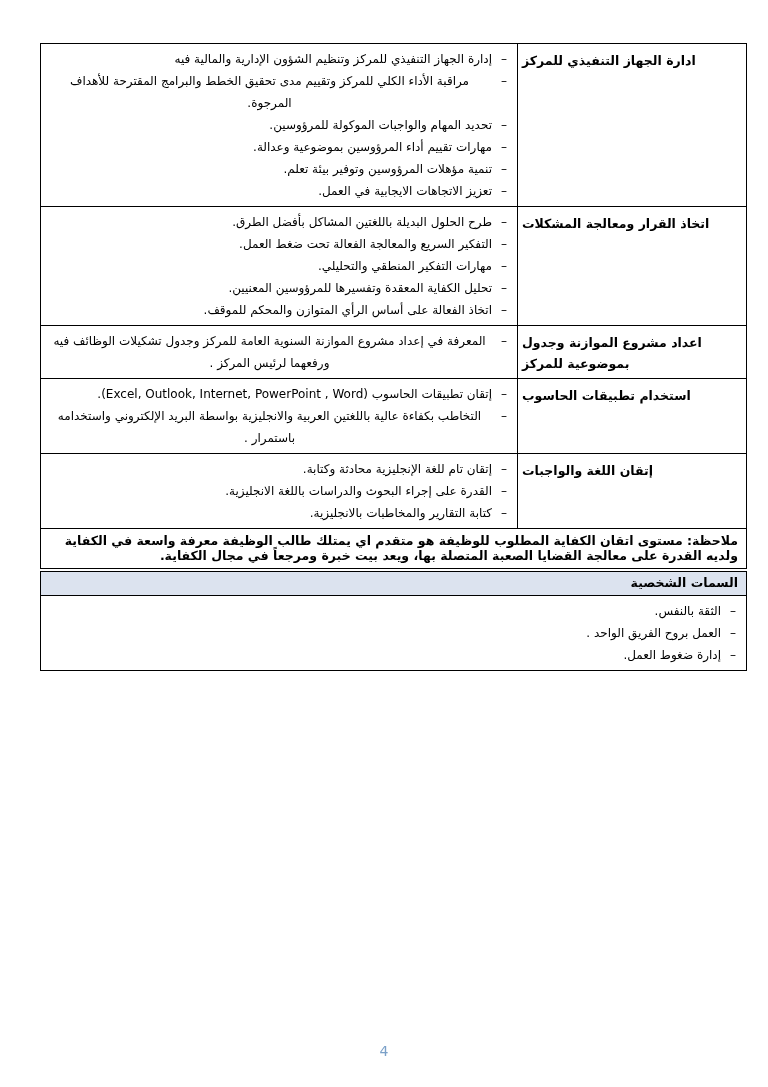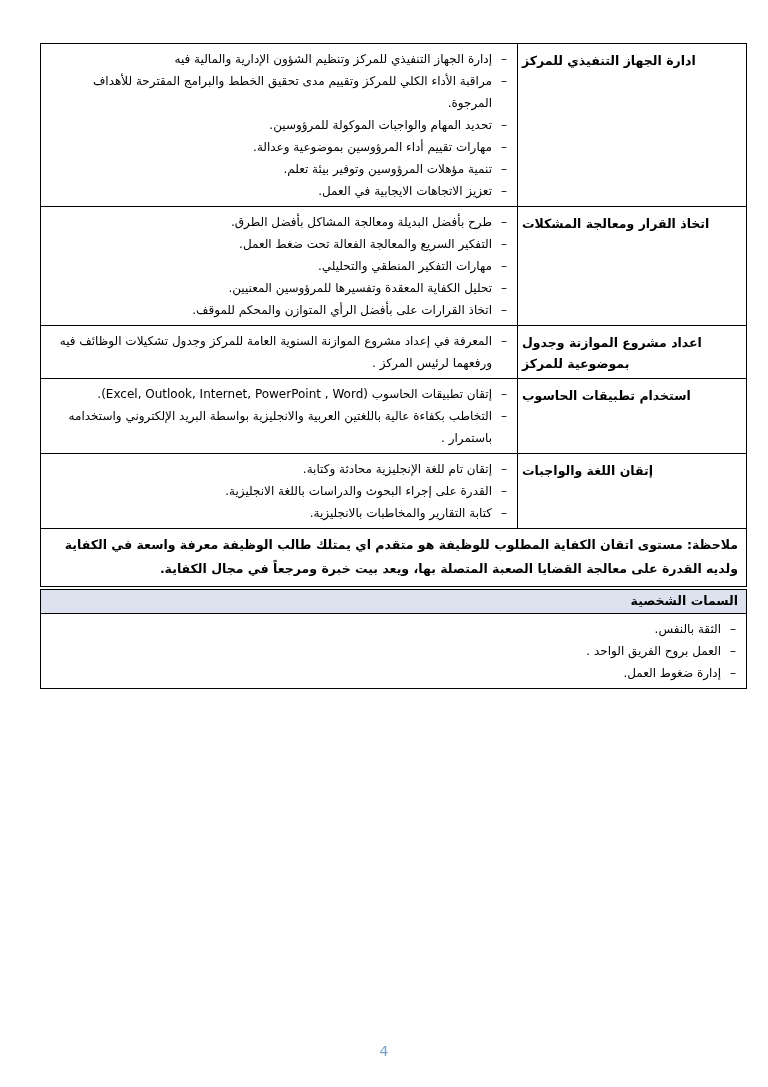--- a/index.html
+++ b/index.html
@@ -15,23 +15,23 @@
   td.cat{
     width:216px;font-weight:bold;font-size:12.5px;line-height:21px;
     padding:6px 8px 4px 4px;text-align:left;
   }
   td.cnt{padding:4px 10px 4px 6px;}
   .item{
     display:flex;gap:9px;align-items:flex-start;
     font-size:12px;line-height:22px;
   }
   .item .dash{flex:0 0 auto;}
-  .item .itxt{text-align:right;}
+  .item .itxt{text-align:center;}
   tr.note-row td{
-    font-weight:bold;font-size:12.5px;line-height:24px;
+    font-weight:bold;font-size:12.5px;line-height:15px;
     padding:4px 8px 5px 8px;text-align:right;
   }
   table.t2{margin-top:2px;}
   tr.sec-hdr td{
     font-weight:bold;font-size:12.5px;line-height:18px;
     padding:2px 8px 3px 8px;text-align:right;
   }
   .footer{
     position:absolute;top:1042px;left:0;width:768px;text-align:center;
     font-size:14px;line-height:18px;
@@ -73,37 +73,37 @@
               <span class="itxt">تعزيز الاتجاهات الايجابية في العمل.</span>
             </div>
         </td>
       </tr>
 
       <tr>
         <td class="cat">اتخاذ القرار ومعالجة المشكلات</td>
         <td class="cnt">
           <div class="item">
               <span class="dash">–</span>
-              <span class="itxt">طرح بأفضل البديلة ومعالجة المشاكل بأفضل الطرق.</span>
+              <span class="itxt">طرح الحلول البديلة باللغتين المشاكل بأفضل الطرق.</span>
             </div>
           <div class="item">
               <span class="dash">–</span>
               <span class="itxt">التفكير السريع والمعالجة الفعالة تحت ضغط العمل.</span>
             </div>
           <div class="item">
               <span class="dash">–</span>
               <span class="itxt">مهارات التفكير المنطقي والتحليلي.</span>
             </div>
           <div class="item">
               <span class="dash">–</span>
               <span class="itxt">تحليل الكفاية المعقدة وتفسيرها للمرؤوسين المعنيين.</span>
             </div>
           <div class="item">
               <span class="dash">–</span>
-              <span class="itxt">اتخاذ القرارات على بأفضل الرأي المتوازن والمحكم للموقف.</span>
+              <span class="itxt">اتخاذ الفعالة على أساس الرأي المتوازن والمحكم للموقف.</span>
             </div>
         </td>
       </tr>
 
       <tr>
         <td class="cat">اعداد مشروع الموازنة وجدول بموضوعية للمركز</td>
         <td class="cnt">
           <div class="item">
               <span class="dash">–</span>
               <span class="itxt">المعرفة في إعداد مشروع الموازنة السنوية العامة للمركز وجدول تشكيلات الوظائف فيه ورفعهما لرئيس المركز .</span>

